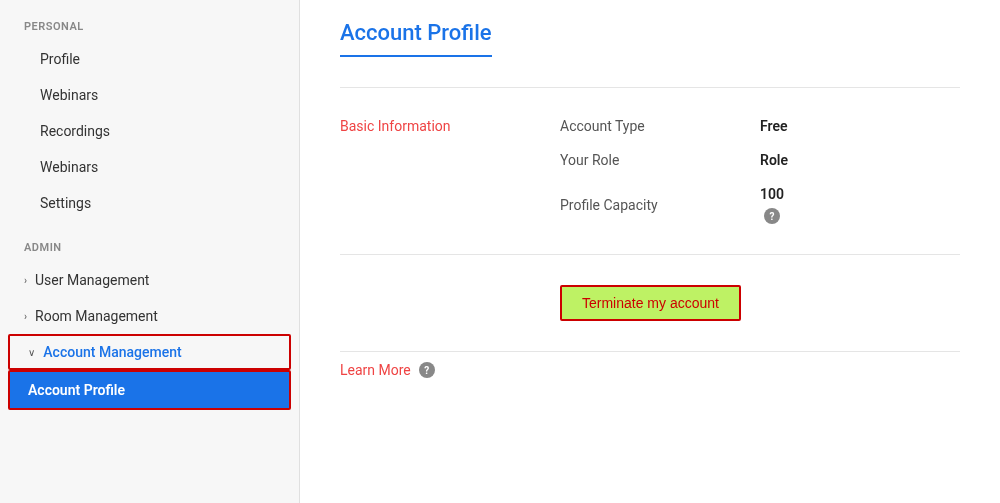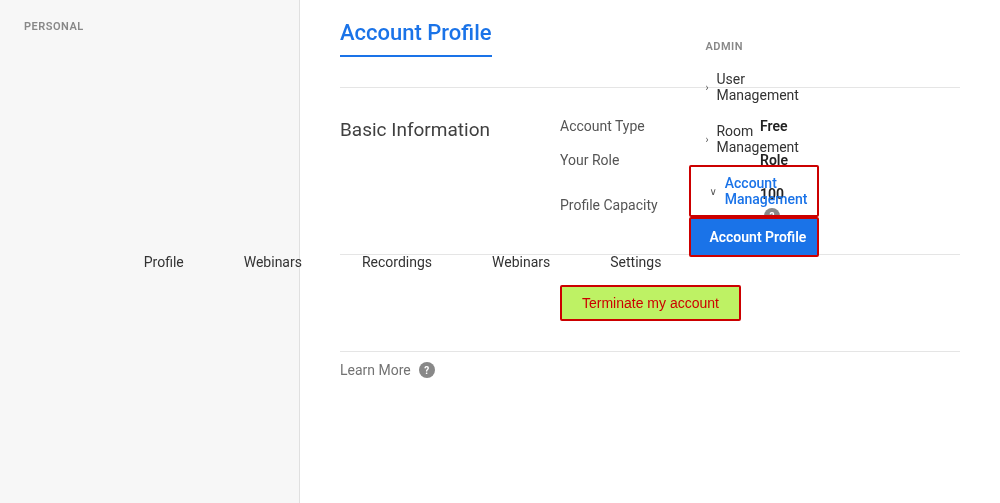--- a/index.html
+++ b/index.html
@@ -14,21 +14,21 @@
       overflow: hidden;
     }
 
     
     .sidebar {
       width: 300px;
       min-width: 300px;
       background: #f7f7f7;
       border-right: 1px solid #e0e0e0;
       display: flex;
-      flex-direction: row;
+      flex-direction: column;
       padding-top: 20px;
       height: 100%;
     }
 
     .sidebar-section-label {
       font-size: 11px;
       color: #888;
       font-weight: 600;
       letter-spacing: 0.5px;
       padding: 0 20px 8px 24px;
@@ -96,22 +96,22 @@
     }
 
     .info-section {
       display: flex;
       border-top: 1px solid #e5e5e5;
       padding: 30px 0;
     }
 
     .info-label-col {
       width: 220px;
-      color: #404040;
-      font-size: 19px;
+      color: #ef4444;
+      font-size: 14px;
       padding-right: 20px;
       flex-shrink: 0;
     }
 
     .info-fields {
       flex: 1;
       display: flex;
       flex-direction: column;
       gap: 18px;
     }
@@ -176,21 +176,21 @@
 
     .learn-more-section {
       padding: 10px 0 10px 0;
       border-top: 1px solid #e5e5e5;
       display: flex;
       align-items: center;
       gap: 8px;
     }
 
     .learn-more-link {
-      color: #737373;
+      color: #ef4444;
       font-size: 14px;
       text-decoration: none;
       cursor: pointer;
     }
   </style>
 </head>
 <body>
 
 <div class="sidebar">
   <div class="sidebar-section-label">PERSONAL</div>

